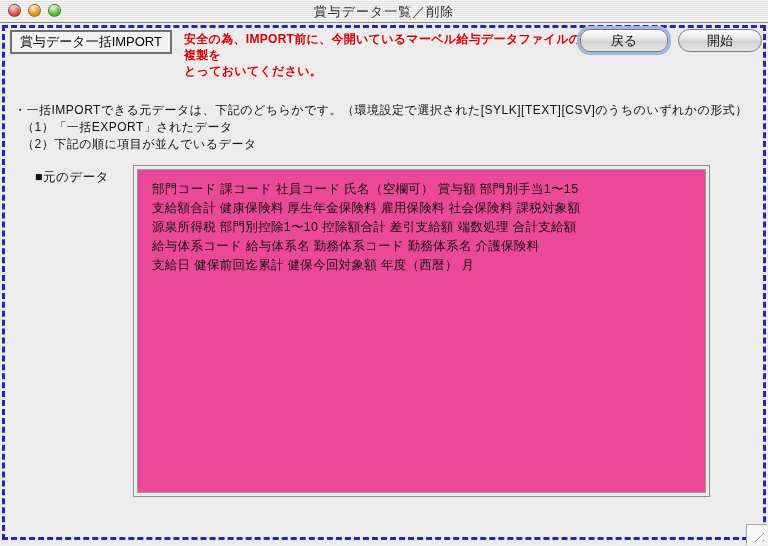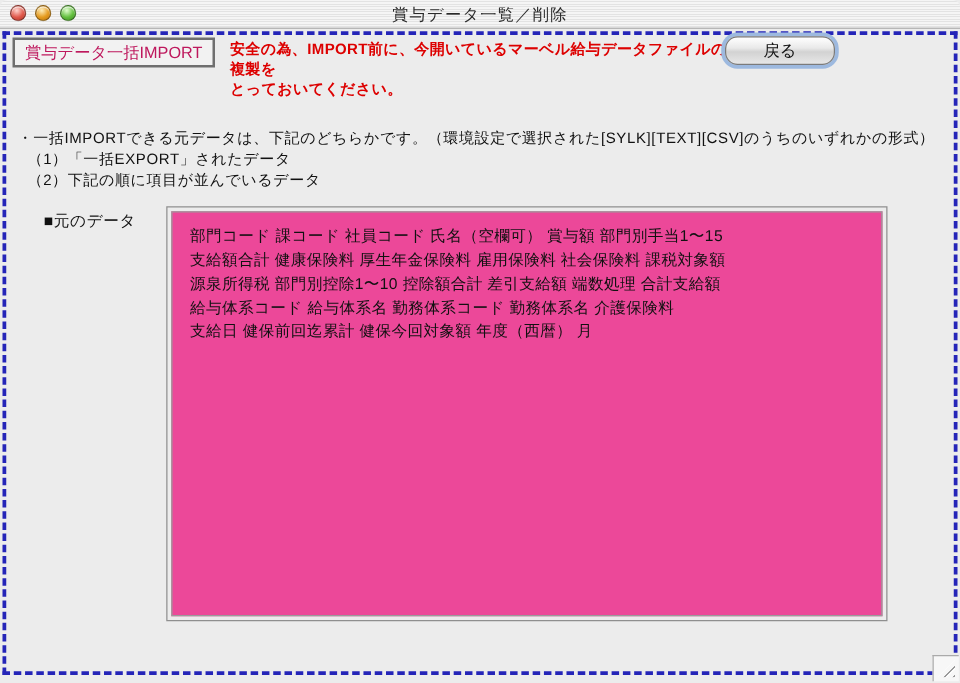--- a/index.html
+++ b/index.html
@@ -30,21 +30,21 @@
   
   .frame{
     position:absolute;left:2px;top:25px;right:2px;bottom:6px;
     border:3px dashed #2525b8;pointer-events:none;
   }
   
   .section-label-box{
     position:absolute;left:10px;top:30px;width:162px;height:24px;
     background:#f2f2f2;border:2px solid #6f6f6f;box-sizing:border-box;
     display:flex;align-items:center;justify-content:center;
-    font-size:13px;color:#be185d;
+    font-size:13px;color:#000000;
   }
   .warning{
     position:absolute;left:184px;top:31px;width:400px;
     font-size:12px;line-height:16px;color:#dd0000;
     white-space:pre-line;font-weight:bold;letter-spacing:0.3px;
   }
   .btn{
     position:absolute;top:29px;height:23px;border-radius:12px;
     border:1px solid #7b7b7b;box-sizing:border-box;
     background:linear-gradient(180deg,#ffffff 0%,#e9e9e9 40%,#d2d2d2 55%,#e7e7e7 100%);
@@ -104,20 +104,21 @@
   <div class="frame"></div>
 
   <div class="section-label-box">
     <span>賞与データ一括IMPORT</span>
   </div>
 
   <div class="warning">安全の為、IMPORT前に、今開いているマーベル給与データファイルの複製を
 とっておいてください。</div>
 
   <button class="btn default" id="btn-back">戻る</button>
+  <button class="btn" id="btn-start">開始</button>
 
   <div class="notes">
     <div class="note gap-top">・一括IMPORTできる元データは、下記のどちらかです。（環境設定で選択された[SYLK][TEXT][CSV]のうちのいずれかの形式）</div>
     <div class="note indent">（1）「一括EXPORT」されたデータ</div>
     <div class="note indent">（2）下記の順に項目が並んでいるデータ</div>
   </div>
 
   <div class="source-label">■元のデータ</div>
 
   <div class="source-box">

